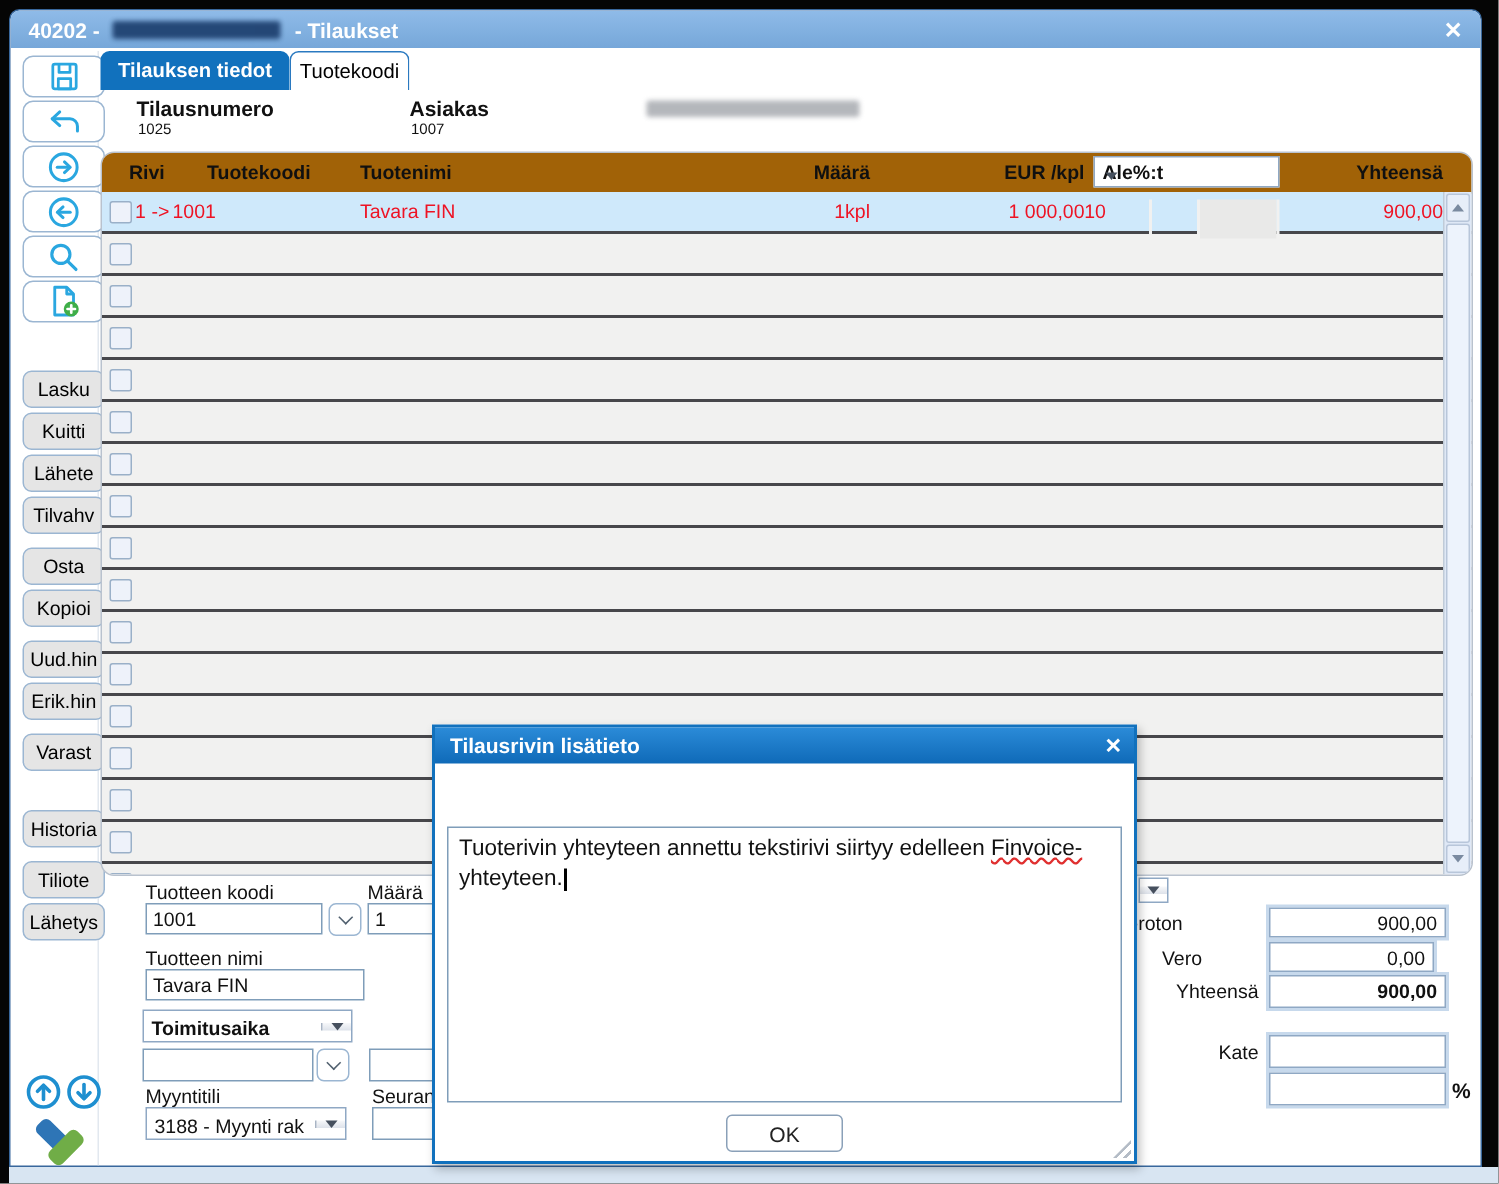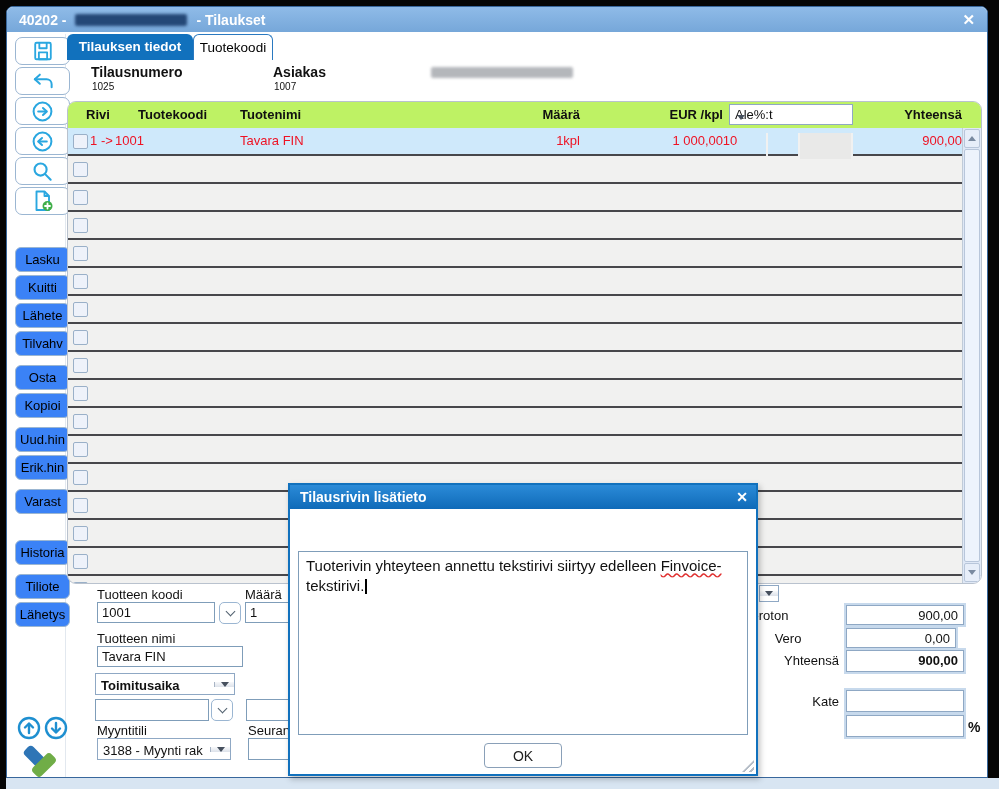--- a/index.html
+++ b/index.html
@@ -17,46 +17,46 @@
   .win-close{margin-left:auto;font-size:15px;font-weight:bold;cursor:default}
   .vdivider{position:absolute;left:58px;top:27px;width:1px;bottom:0;background:#e2e8ef}
 
   
   .icon-btn{position:absolute;left:8px;width:55px;height:28px;background:#fff;border:1px solid #9bb6d2;
             border-radius:7px;display:flex;align-items:center;justify-content:center;box-sizing:border-box}
   #side-groups{position:absolute;left:8px;top:240px;width:55px;display:flex;flex-direction:column}
   .side-group{display:flex;flex-direction:column;gap:3px;margin-top:9px}
   .side-group:first-child{margin-top:0}
   .side-group.gap-large{margin-top:26px}
-  .side-btn{height:25px;background:#3b82f6;border:1px solid #9bb6d2;border-radius:6px;font-size:13px;
+  .side-btn{height:25px;background:#e5e5e5;border:1px solid #9bb6d2;border-radius:6px;font-size:13px;
             display:flex;align-items:center;justify-content:center;box-sizing:border-box;
             font-family:"Liberation Sans",sans-serif;padding:0}
   .side-btn.highlight{background:#ffff00;border-color:#d8d800}
   .circle-btn{position:absolute;width:24px;height:24px}
   .logo{position:absolute;left:12px;top:734px;width:42px;height:42px}
 
   
   .tab{position:absolute;top:27px;height:26px;line-height:26px;text-align:center;font-size:13.5px;
        border-radius:6px 6px 0 0;box-sizing:border-box}
   .tab-blue{left:60px;width:126px;background:#1171bd;color:#fff;font-weight:bold}
   .tab-white{left:186px;width:80px;background:#fff;color:#000;border:1px solid #2a79c0;border-bottom:none}
   .info-label{position:absolute;font-size:14px;font-weight:bold}
   .info-value{position:absolute;font-size:10px}
   .redacted-gray{position:absolute;left:424px;top:60px;width:142px;height:11px;background:#8d9198;
                  filter:blur(1.6px);border-radius:2px;opacity:.65}
 
   
   .table{position:absolute;left:60px;top:94px;width:915px;height:483px;background:#f1f1f0;
          border:1px solid #b9c2ce;border-radius:9px;overflow:hidden;box-sizing:border-box}
-  .thead{position:absolute;left:0;top:0;right:0;height:26px;background:#bef264;border-bottom:1px solid #cdd3da}
+  .thead{position:absolute;left:0;top:0;right:0;height:26px;background:#a16207;border-bottom:1px solid #cdd3da}
   .thead span{position:absolute;top:5px;font-size:13px;font-weight:bold;color:#101010}
   .th-right{text-align:right}
   .combo-white{position:absolute;left:661px;top:2px;width:124px;height:21px;background:#fff;
                border:1px solid #8fa8c4;display:flex;align-items:stretch;box-sizing:border-box}
-  .combo-white .lbl{flex:1;font-size:13px;padding:2px 0 0 5px;font-weight:normal;position:static}
+  .combo-white .lbl{flex:1;font-size:13px;padding:2px 0 0 5px;font-weight:bold;position:static}
   .garrow{width:19px;background:linear-gradient(#f7f8fa,#dde2ea);border-left:1px solid #a8b4c4;
           display:flex;align-items:center;justify-content:center}
   .tri-down{width:0;height:0;border-left:4px solid transparent;border-right:4px solid transparent;
             border-top:5px solid #46505e}
   .trow{position:relative;height:26px;border-bottom:2px solid #47474b}
   .rows-wrap{position:absolute;left:0;top:26px;right:0;bottom:0;overflow:hidden}
   .trow .cb{position:absolute;left:5px;top:6px;width:13px;height:13px;background:#eef2fa;
             border:1px solid #9ab0c8;border-radius:2px}
   .row-data{background:#cfe9fb;color:#ee1324;font-size:13px}
   .row-data span{position:absolute;top:5px}
@@ -378,17 +378,17 @@
 
 <div class="outer-bottom"></div>
 
 <div id="dialog">
   <div class="dlg-head">
     <span>Tilausrivin lisätieto</span>
     <span class="dlg-close">✕</span>
   </div>
   <div class="dlg-text">
     <span>Tuoterivin yhteyteen annettu tekstirivi siirtyy edelleen </span><span class="misspell">Finvoice-</span><br>
-    <span>tekstirivi.</span><span class="caret"></span>
+    <span>yhteyteen.</span><span class="caret"></span>
   </div>
   <button class="ok-btn">OK</button>
   <div class="grip"></div>
 </div>
 
 </body></html>

